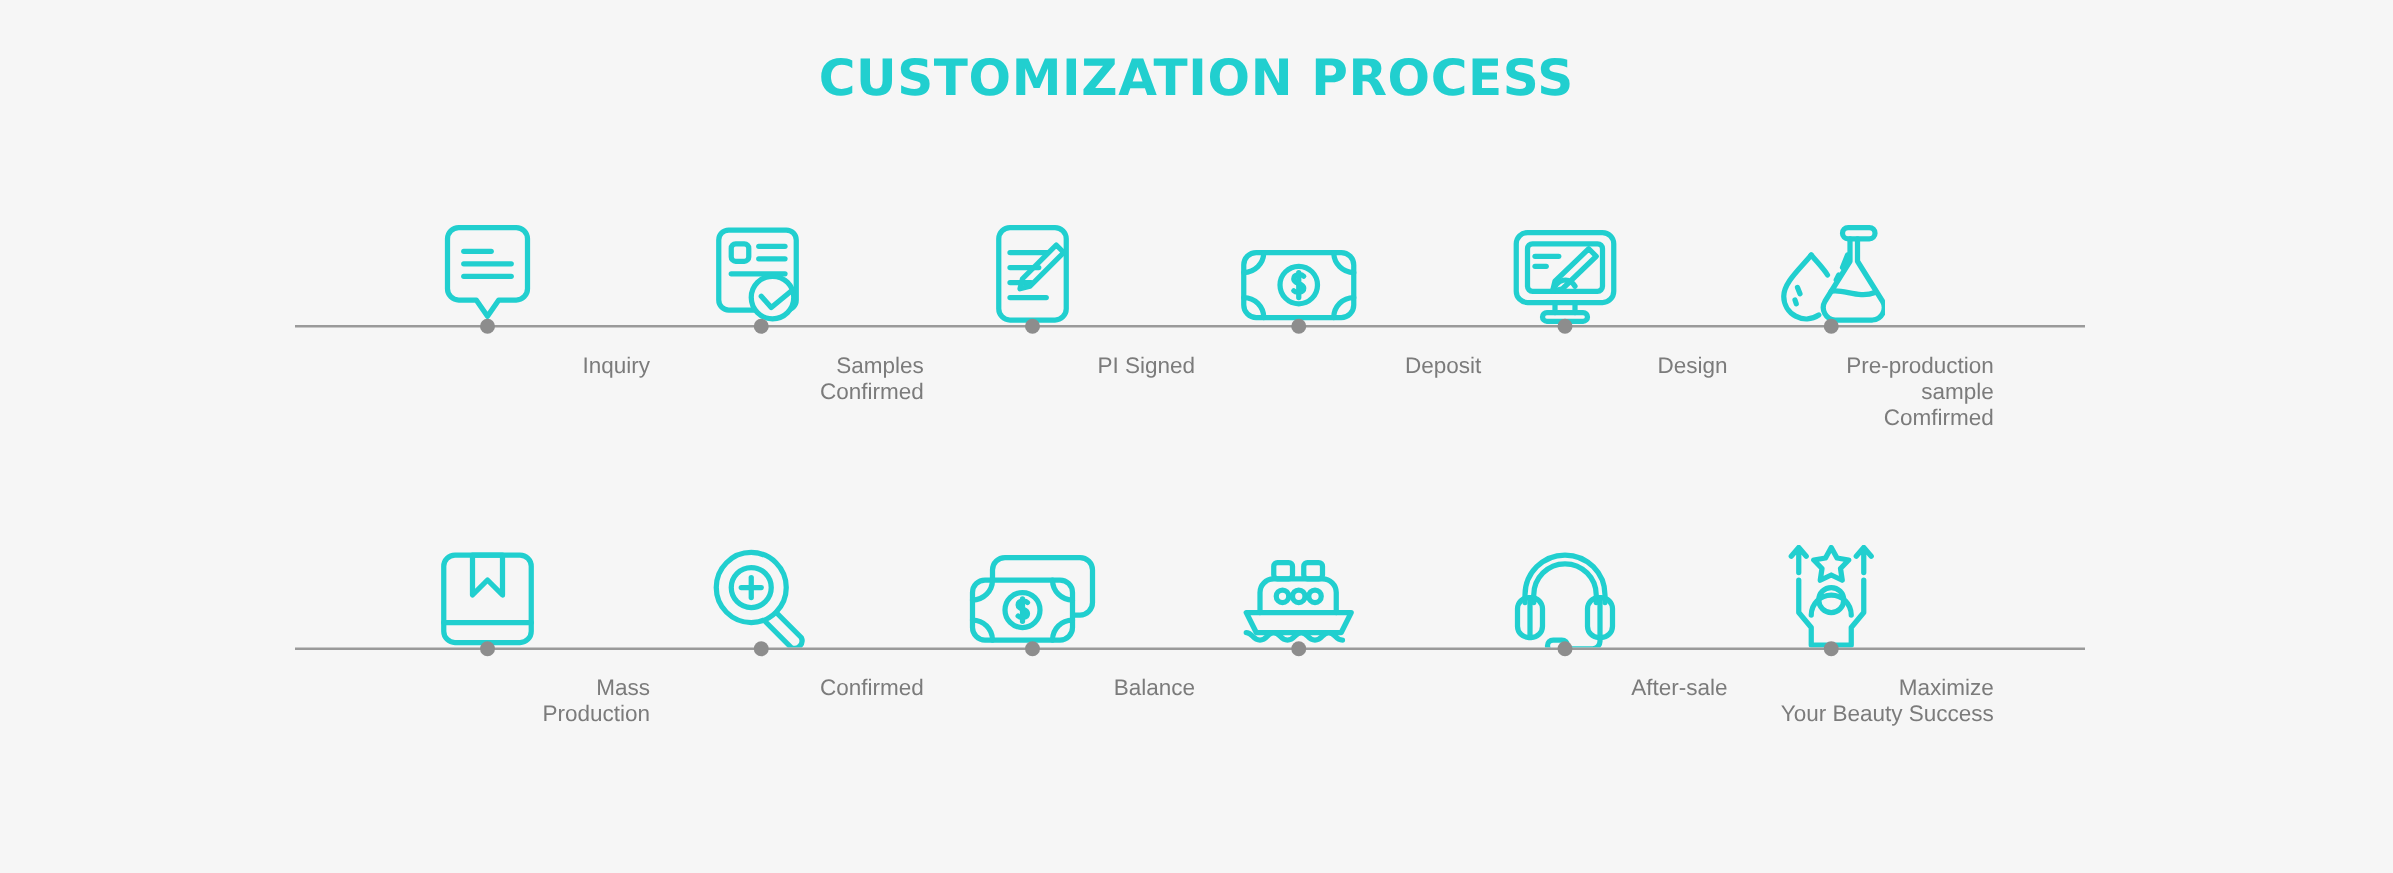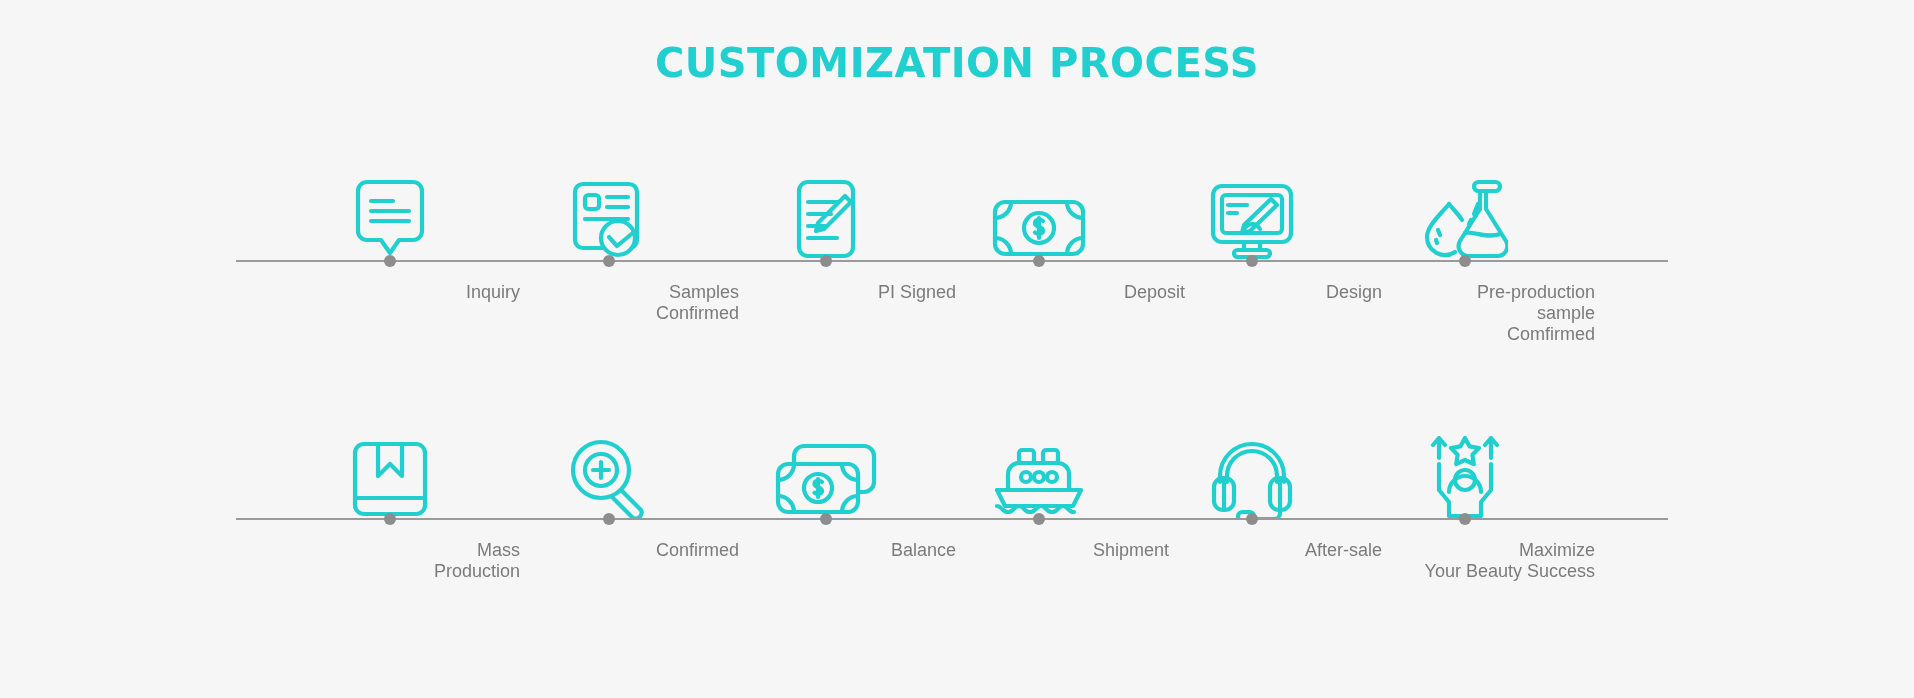--- a/index.html
+++ b/index.html
@@ -282,20 +282,19 @@
       <div class="dot" style="left:803px"></div>
       <div class="dot" style="left:1016px"></div>
       <div class="dot" style="left:1229px"></div>
     </div>
 
     <div class="labels-band">
       <div class="label" style="left:154px">Mass
 Production</div>
       <div class="label" style="left:373px">Confirmed</div>
       <div class="label" style="left:590px">Balance</div>
-      <div class="label" style="left:803px">Shipment</div>
       <div class="label" style="left:1016px">After-sale</div>
       <div class="label" style="left:1229px">Maximize
 Your Beauty Success</div>
     </div>
   </div>
 
 </div>
 
 </body></html>

